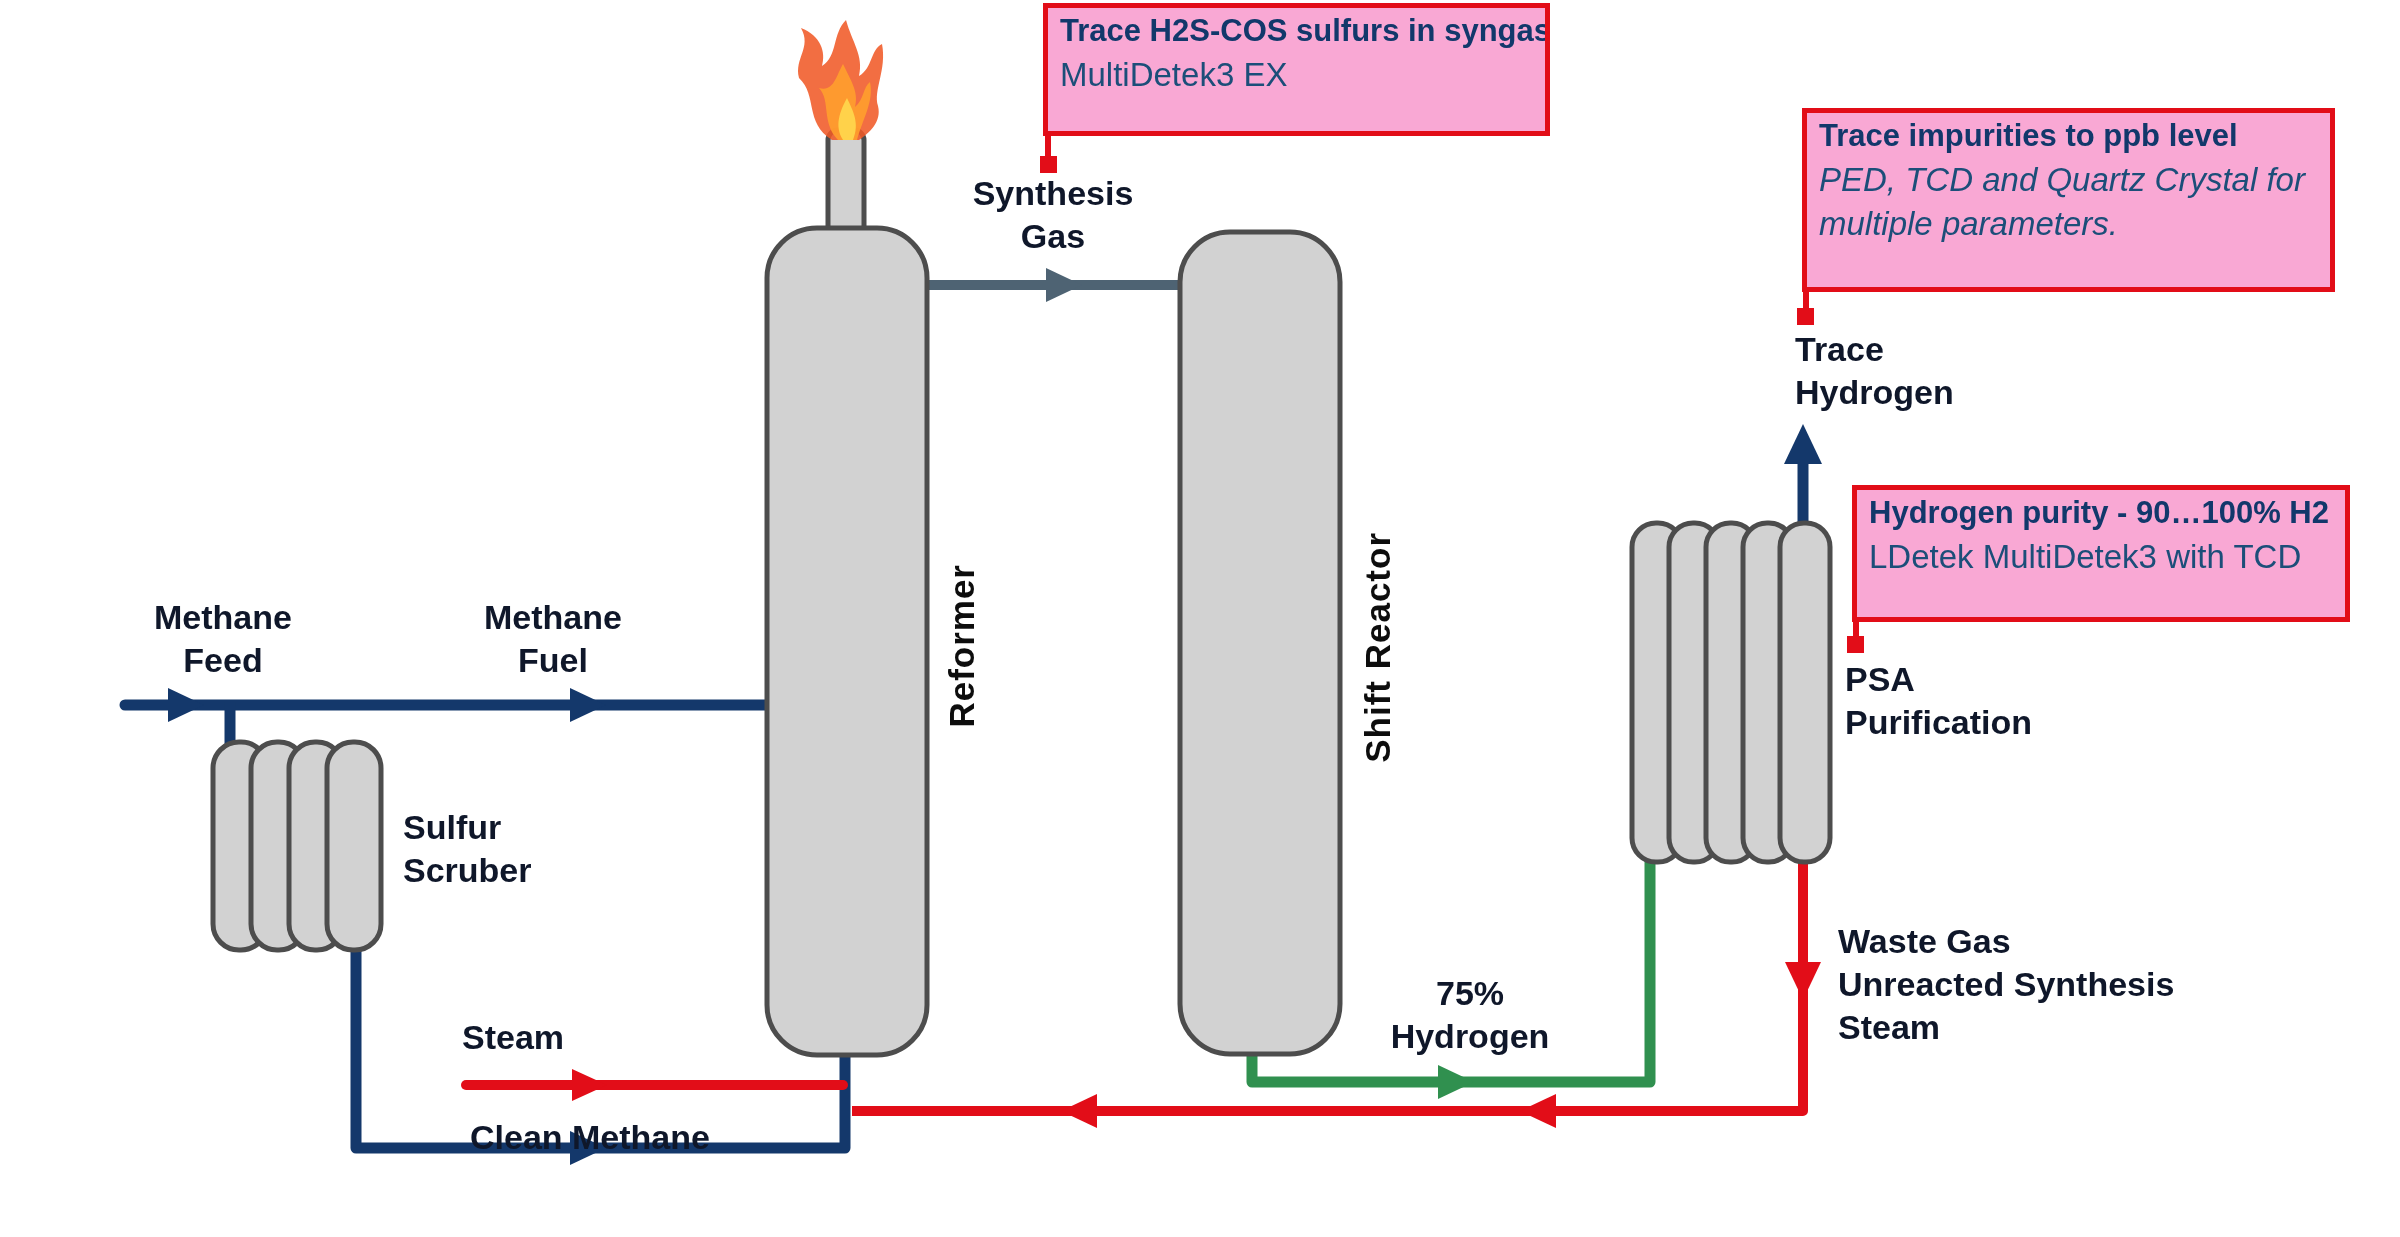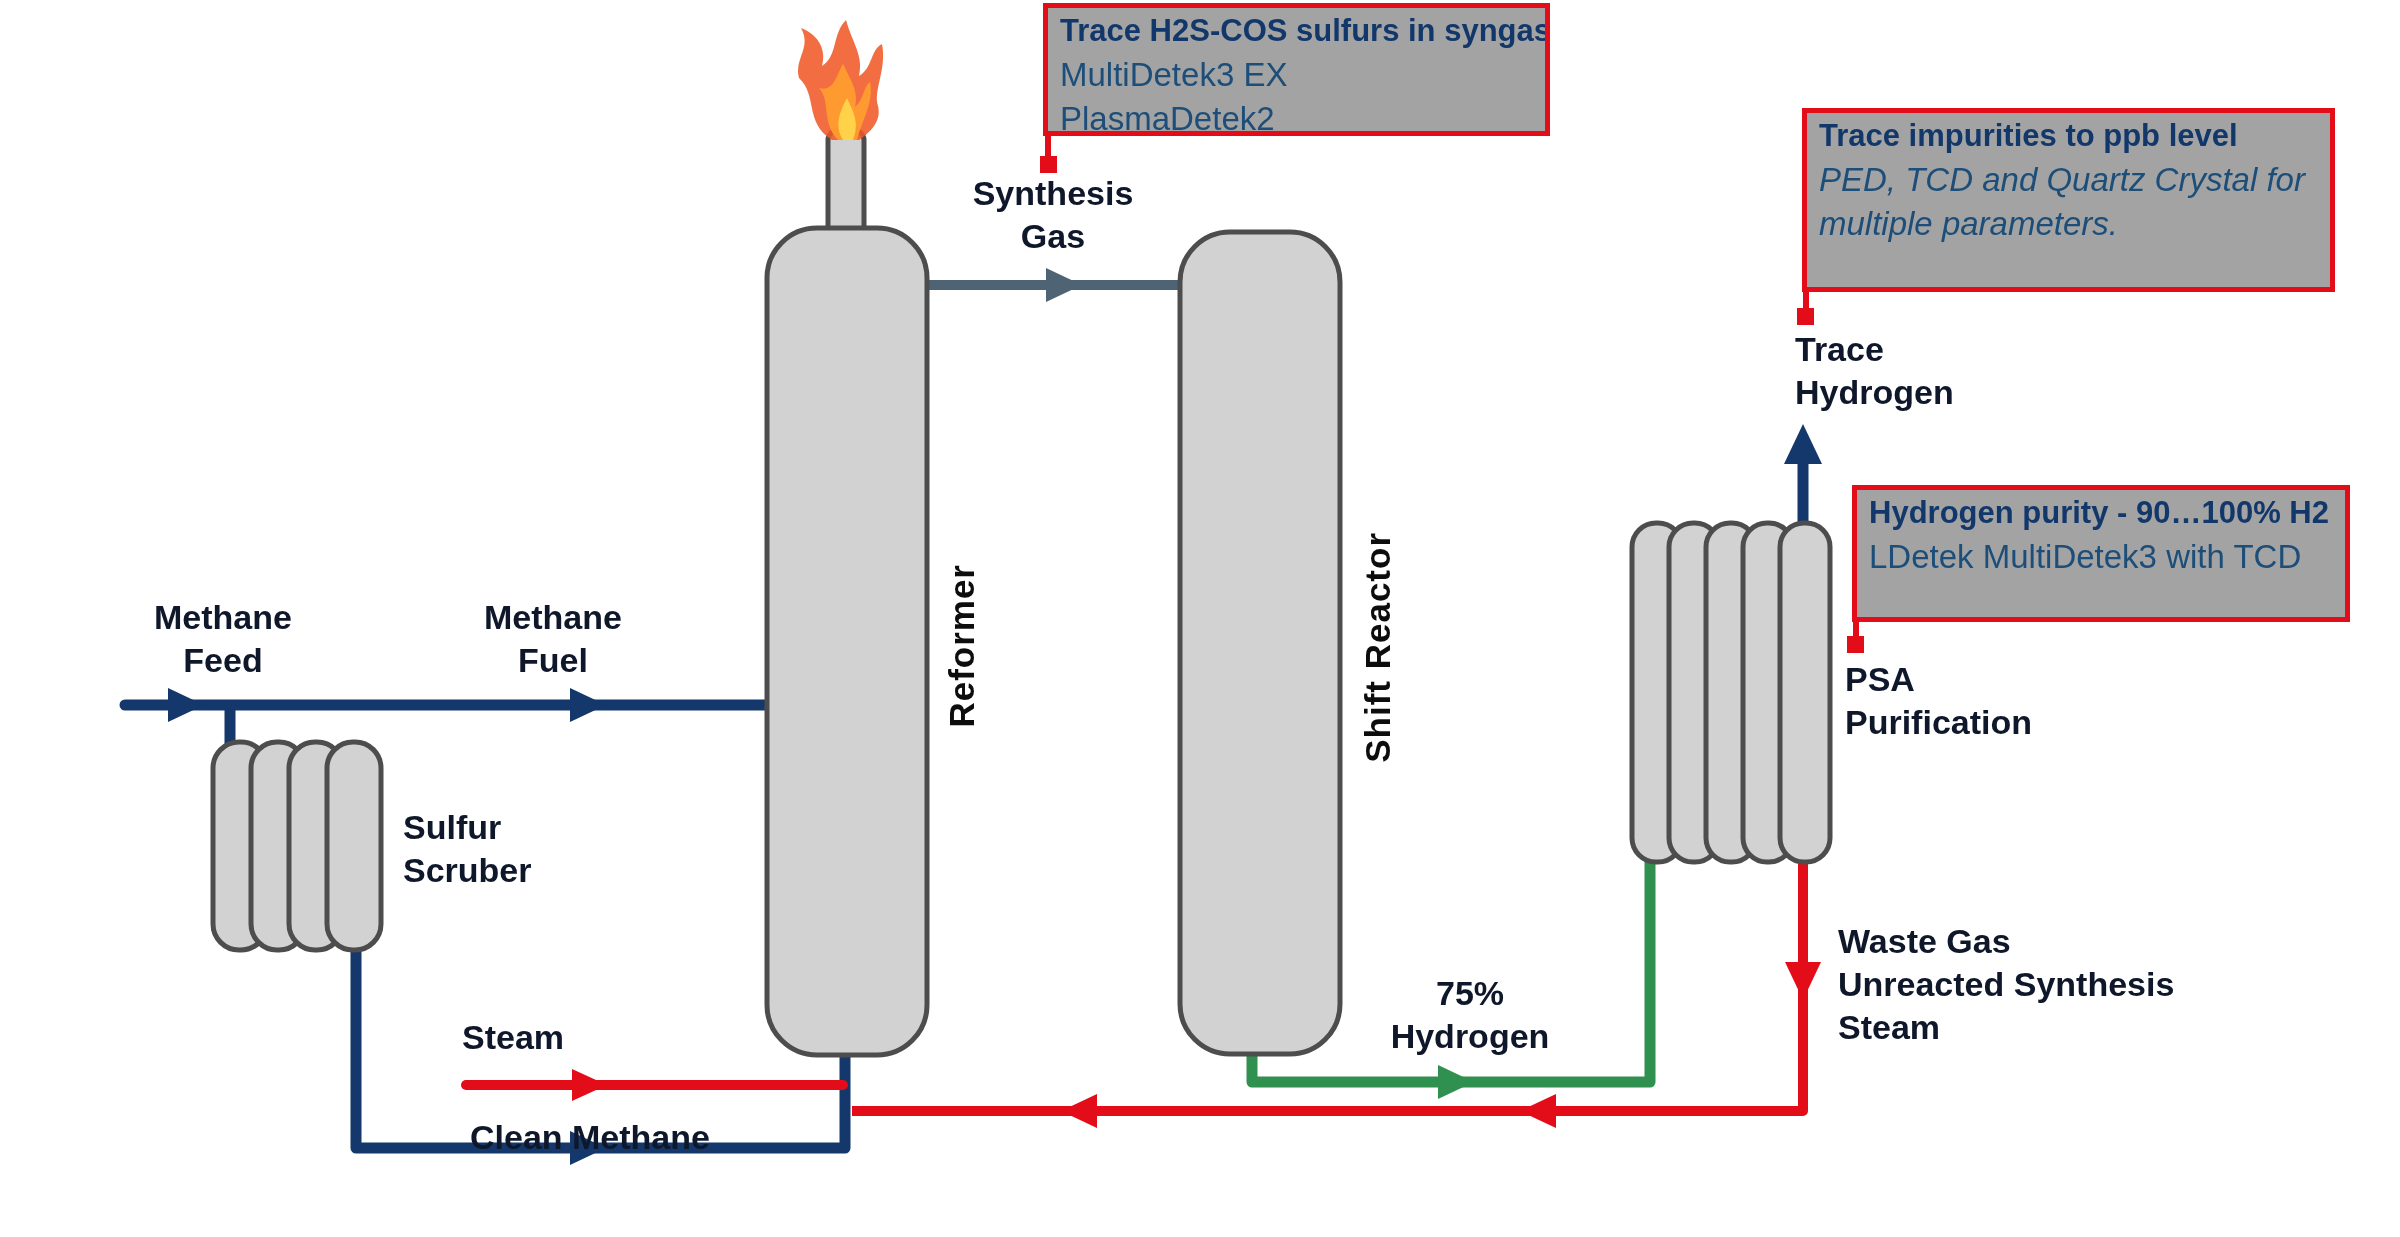--- a/index.html
+++ b/index.html
@@ -11,21 +11,21 @@
   .lbl{
     position:absolute;font-weight:bold;font-size:34px;line-height:1.26;
     color:#0f172a;white-space:pre-line;
   }
   .center{text-align:center;}
   .vlabel{
     position:absolute;writing-mode:vertical-rl;transform:rotate(180deg);
     font-weight:bold;font-size:35px;color:#0d0d0d;letter-spacing:1px;
   }
   .callout{
-    position:absolute;box-sizing:border-box;background:#a3a3a3;
+    position:absolute;box-sizing:border-box;background:#f9a8d4;
     border:5px solid #e20d18;padding:1px 12px;overflow:hidden;
   }
   .co-title{font-weight:bold;font-size:31px;line-height:44px;color:#12386b;white-space:nowrap;}
   .co-line{font-size:33px;line-height:44px;color:#1c4e79;white-space:pre-line;}
   .co-italic{font-style:italic;}
 </style>
 </head>
 <body>
 
 <div id="canvas">
@@ -121,21 +121,20 @@
   <div class="lbl" style="left:1845px;top:658px;">PSA
 Purification</div>
 
   <div class="lbl" style="left:1838px;top:920px;">Waste Gas
 Unreacted Synthesis
 Steam</div>
 
   <div class="callout" style="left:1043px;top:3px;width:507px;height:133px;">
     <div class="co-title">Trace H2S-COS sulfurs in syngas</div>
     <div class="co-line">MultiDetek3 EX</div>
-    <div class="co-line">PlasmaDetek2</div>
   </div>
 
   <div class="callout" style="left:1802px;top:108px;width:533px;height:184px;">
     <div class="co-title">Trace impurities to ppb level</div>
     <div class="co-line co-italic">PED, TCD and Quartz Crystal for
 multiple parameters.</div>
   </div>
 
   <div class="callout" style="left:1852px;top:485px;width:498px;height:137px;">
     <div class="co-title">Hydrogen purity - 90…100% H2</div>

